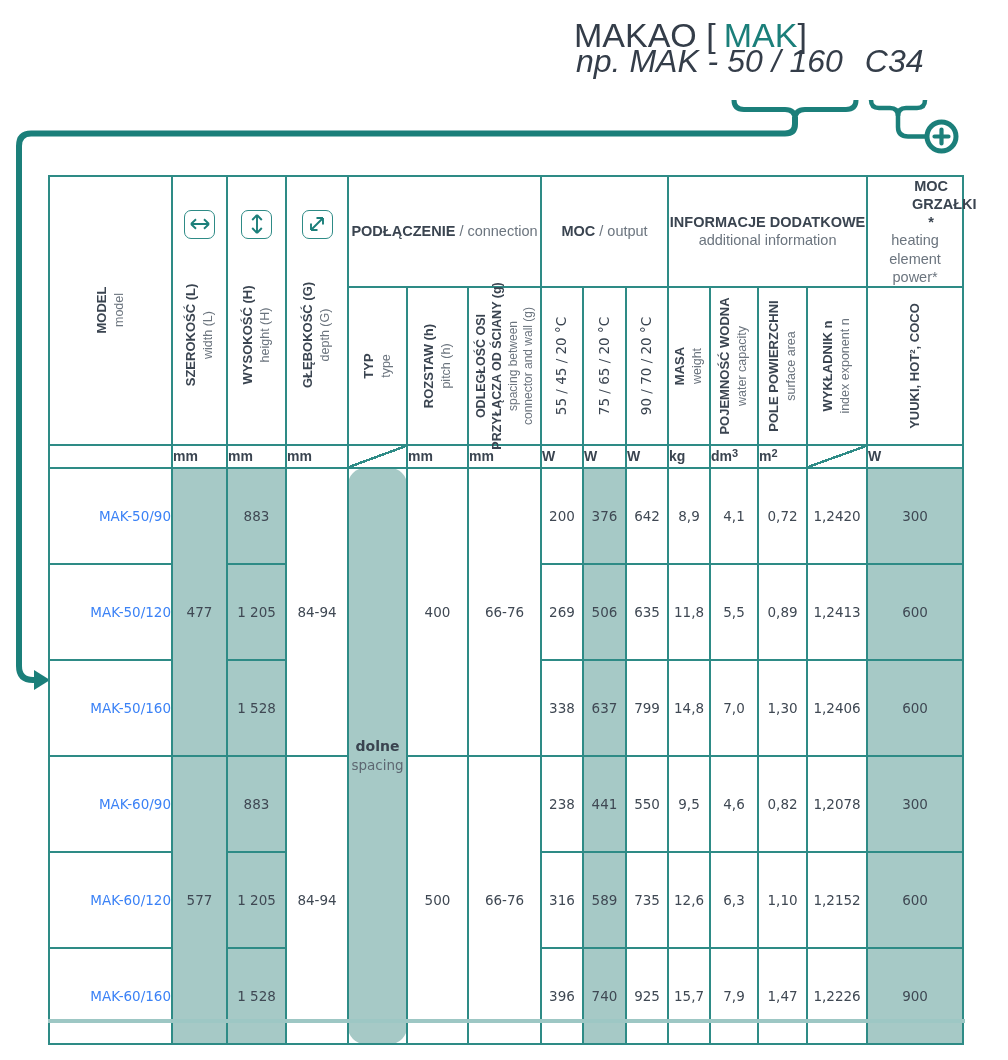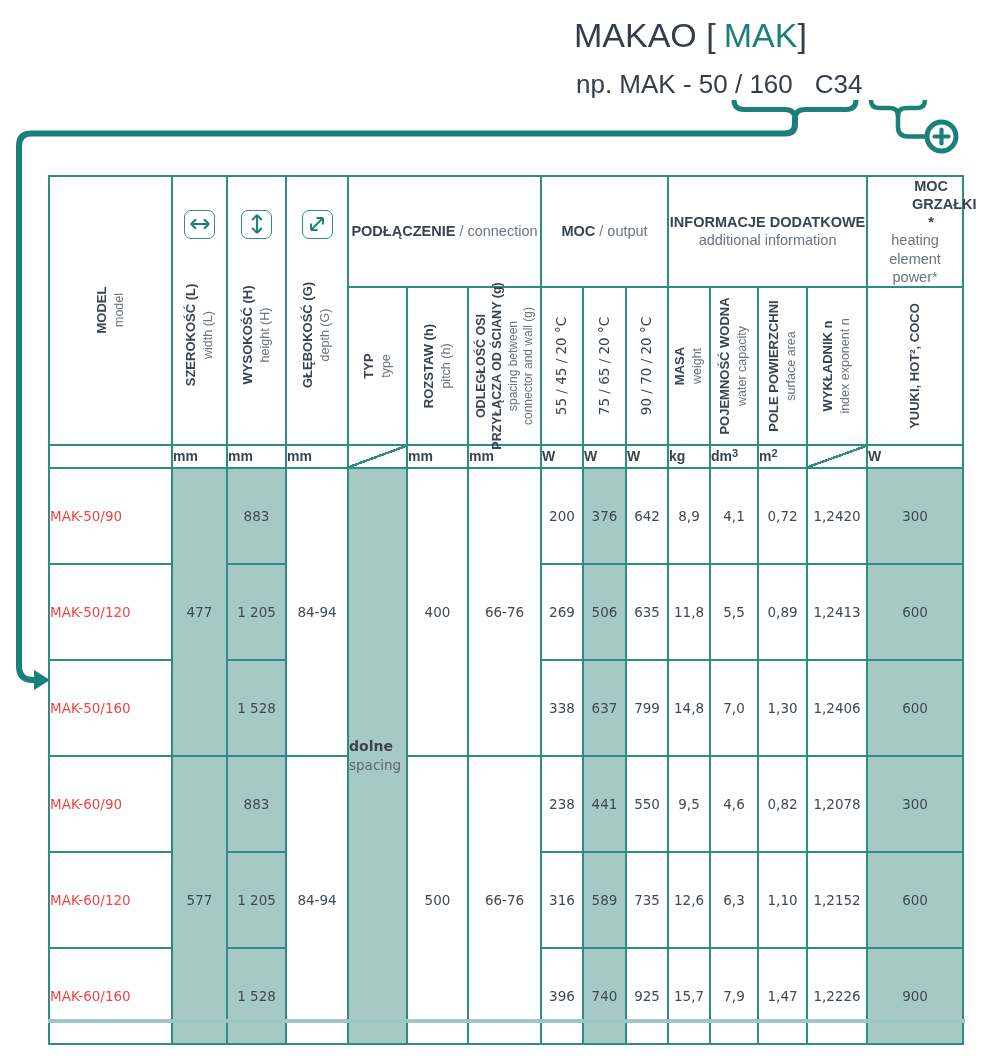--- a/index.html
+++ b/index.html
@@ -2,21 +2,21 @@
 <html><head>
 <meta charset="utf-8">
 <style>
   html,body{margin:0;padding:0;background:#ffffff;}
   .page{position:relative;width:1008px;height:1060px;background:#fff;overflow:hidden;
         font-family:"Liberation Sans", sans-serif;}
 
   
   .title-line1{position:absolute;left:574px;top:16px;font-size:34px;color:#343d49;white-space:nowrap;}
   .title-line1 .accent{color:#1b7f7a;margin-left:8px;}
-  .title-line2{position:absolute;left:576px;top:69px;font-size:26px;color:#343d49;white-space:nowrap;}
+  .title-line2{position:absolute;left:576px;top:43px;font-size:32px;color:#343d49;white-space:nowrap;font-style:italic;}
   .title-line2 .code{margin-left:22px;}
 
   
   .overlay{position:absolute;left:0;top:0;pointer-events:none;}
 
   
   table.spec{position:absolute;left:48px;top:175px;width:914px;border-collapse:collapse;table-layout:fixed;}
   table.spec td, table.spec th{border:2px solid #2e8b86;padding:0;vertical-align:middle;}
   .bottom-strip{position:absolute;left:48px;top:1019px;width:917px;height:4px;background:#9dc7c4;}
 
@@ -50,22 +50,22 @@
   .rot-wrap{flex:1;align-self:stretch;position:relative;}
 
   
   .unit{font-size:14px;font-weight:bold;color:#3a4450;text-align:left;line-height:1;}
   .unit sup{font-size:11px;vertical-align:baseline;position:relative;top:-4px;font-weight:bold;}
   .diag{background:linear-gradient(to bottom right,transparent calc(50% - 1.2px),
         #2e8b86 calc(50% - 1.2px),#2e8b86 calc(50% + 1.2px),transparent calc(50% + 1.2px));}
 
   
   .num{font-family:"DejaVu Sans",sans-serif;font-size:13.5px;color:#3f4853;text-align:center;}
-  .model{font-family:"DejaVu Sans",sans-serif;font-size:13.5px;color:#ef4444;text-align:left;padding-left:13px;}
-  .typecell{text-align:left;font-family:"DejaVu Sans",sans-serif;line-height:1.35;}
+  .model{font-family:"DejaVu Sans",sans-serif;font-size:13.5px;color:#3b82f6;text-align:right;padding-left:13px;}
+  .typecell{text-align:center;font-family:"DejaVu Sans",sans-serif;line-height:1.35;border-radius:17px;}
   .typecell .pl{font-weight:bold;color:#3a4450;font-size:14px;}
   .typecell .en{color:#5d6771;font-size:13.5px;}
 
   
   .footnote{position:absolute;left:50px;top:1029px;font-size:14px;color:#3d4651;white-space:nowrap;}
 </style>
 </head>
 <body>
 <div class="page">
 

